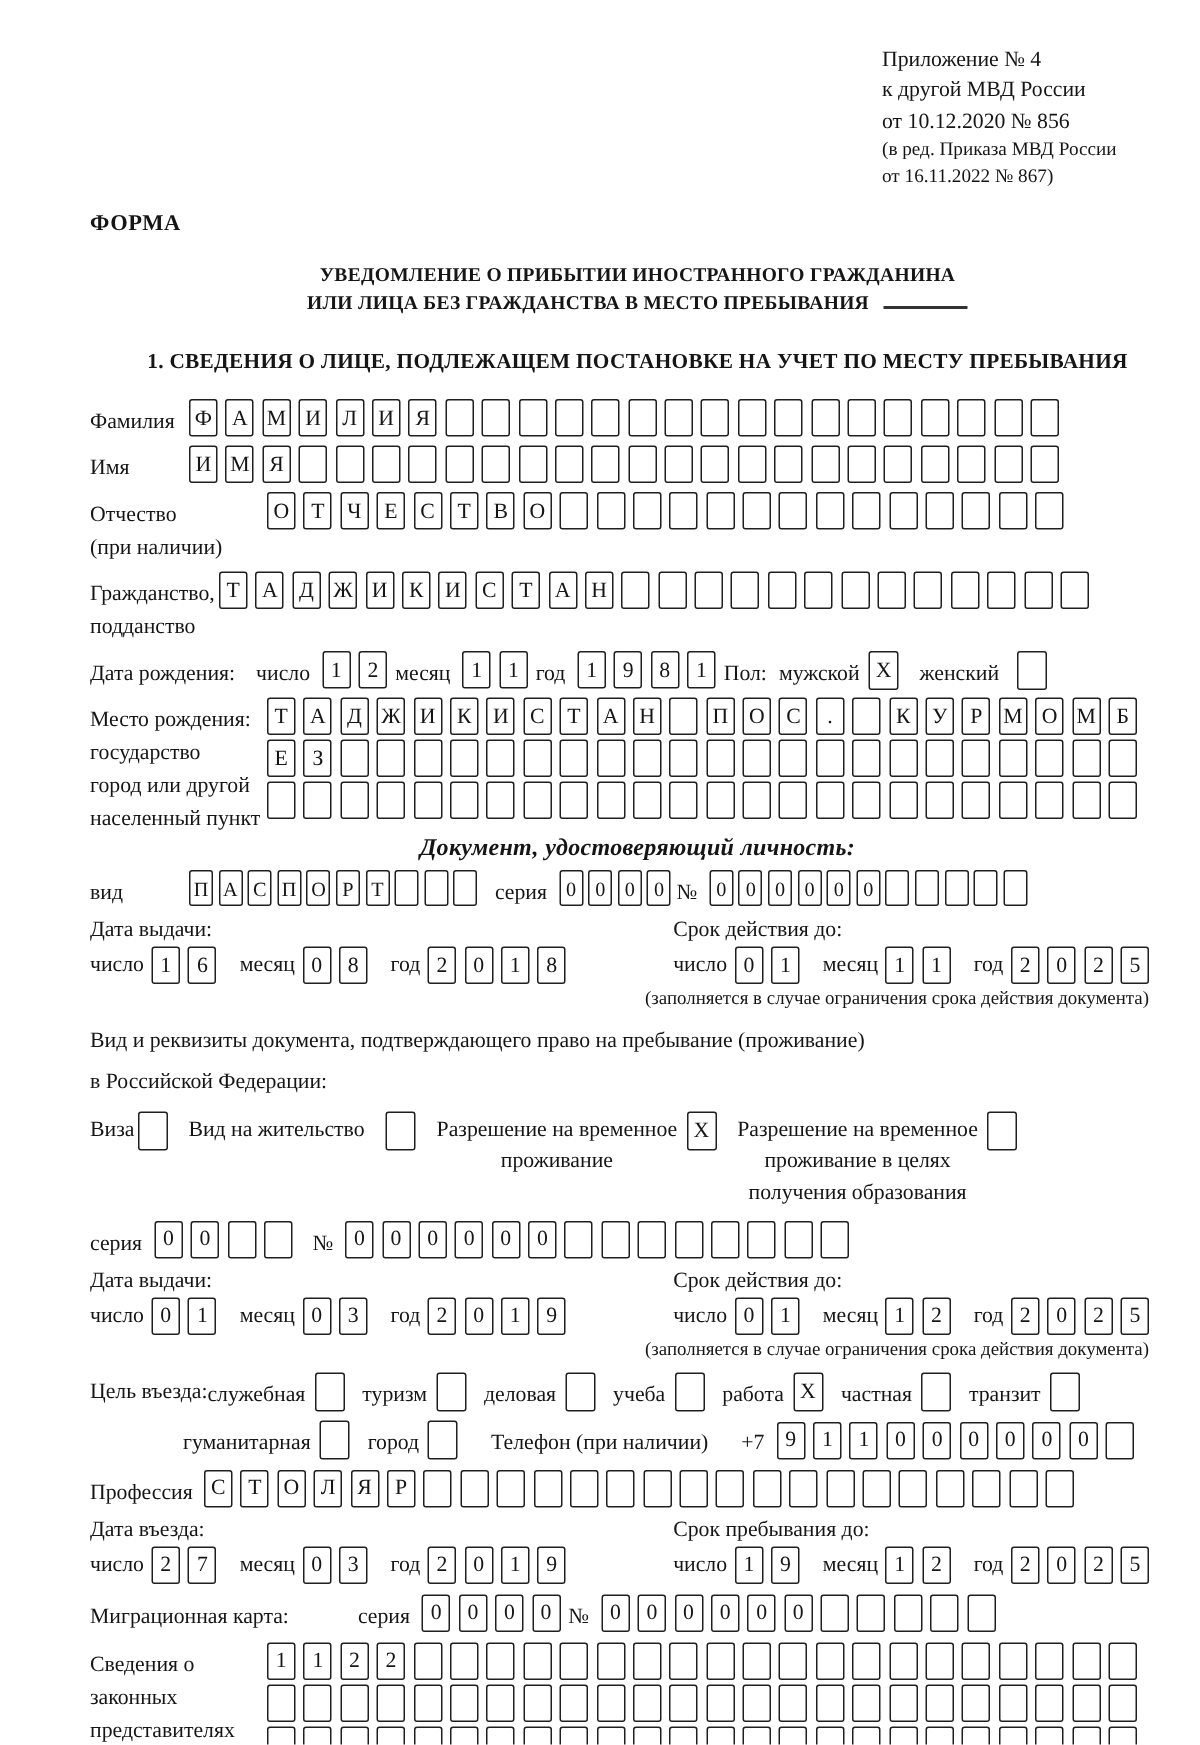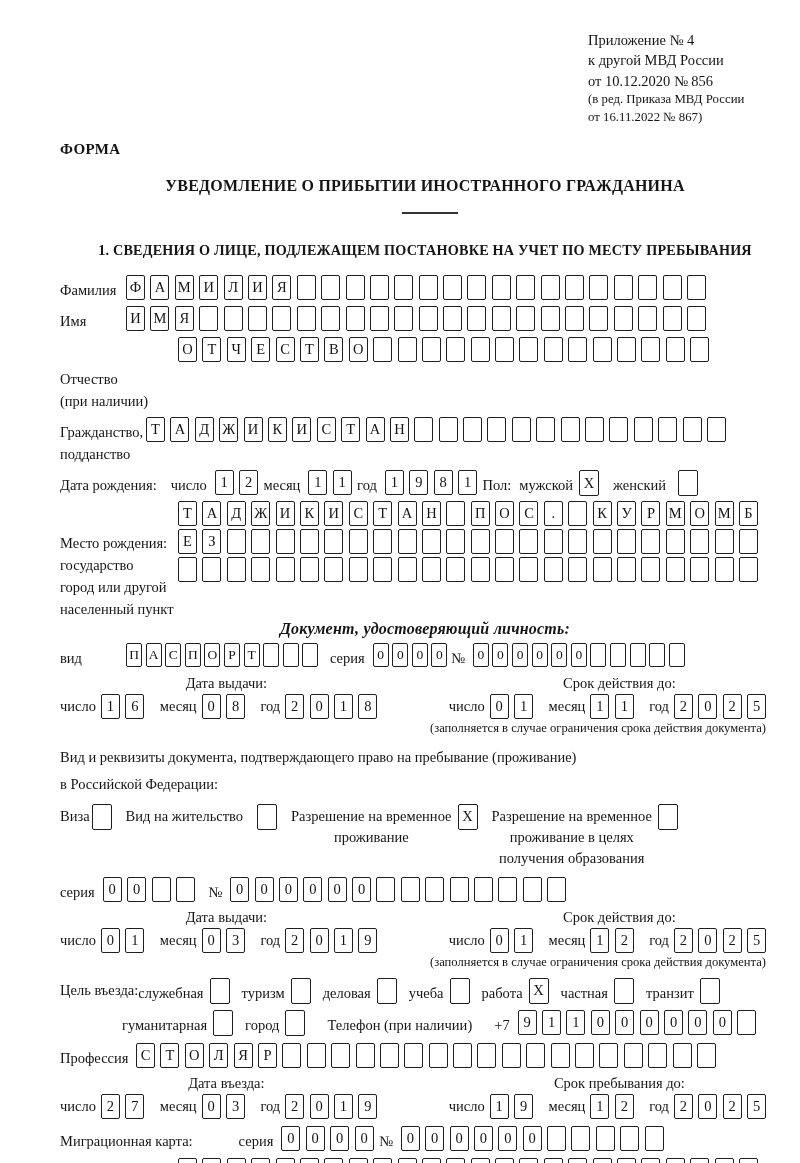--- a/index.html
+++ b/index.html
@@ -10,31 +10,31 @@
     font-size: 14.5px;
   }
   .page { padding: 30px 10px 0 60px; }
 
   
   .hdr { margin-left: 528px; line-height: 1.4; }
   .hdr .small { font-size: 12.8px; }
   .form-label { margin: 14px 28px 0 0; font-weight: bold; font-size: 15px; letter-spacing: .4px; }
 
   
-  .title { text-align: center; font-weight: bold; font-size: 16px; margin-top: 16px; line-height: 1.45; letter-spacing: .2px; }
+  .title { text-align: center; font-weight: bold; font-size: 13px; margin-top: 16px; line-height: 1.45; letter-spacing: .2px; }
   .blank-line { display: inline-block; width: 56px; border-bottom: 2px solid #333; height: 12px; margin-left: 10px; }
 
   .sec-heading { text-align: center; font-weight: bold; font-size: 14.2px; margin-top: 22px; letter-spacing: .2px; }
 
   
   .frow { display: flex; align-items: flex-start; margin-top: 5px; }
   .flabel { flex-shrink: 0; padding-top: 4px; line-height: 22px; }
   .w66  { width: 66px; }
   .w85  { width: 86px; }
-  .w118 { width: 118px; margin-top: 27px; }
+  .w118 { width: 118px; }
   .w76  { width: 76px; }
   .cells { display: flex; flex-wrap: nowrap; }
   .cell {
     width: 19px; height: 25px;
     border: 1.6px solid #1f1f1f; border-radius: 2px;
     margin-right: 5.4px; flex-shrink: 0;
     display: inline-flex; align-items: center; justify-content: center;
     font-size: 14.5px; line-height: 1;
   }
   .cells.sm .cell { width: 16px; height: 24px; margin-right: 3.6px; font-size: 13.5px; }
@@ -42,21 +42,21 @@
   .checkbox { width: 20px; height: 26px; margin: 0 0 0 6px; }
   .inline-label { padding-top: 4px; line-height: 22px; }
   .gap8  { margin-left: 8px; }
   .gap14 { margin-left: 14px; }
   .gap22 { margin-left: 22px; }
 
   
   .dates-row { display: flex; margin-top: 6px; }
   .date-col { width: 345px; }
   .date-col.right { margin-left: 56px; width: 360px; }
-  .date-heading { text-align: center; margin-bottom: 2px; }
+  .date-heading { text-align: left; margin-bottom: 2px; }
   .date-line { display: flex; align-items: flex-start; }
   .date-line .dlabel { padding-top: 4px; margin-right: 5px; }
   .date-line .cells { margin-right: 10px; }
   .validity-note { text-align: right; font-size: 12.6px; margin: 2px 24px 0 0; }
 
   
   .opt-row { display: flex; align-items: flex-start; margin-top: 6px; }
   .opt { display: flex; align-items: flex-start; margin-right: 14px; }
   .opt:last-child { margin-right: 0; }
   .opt-text { text-align: center; line-height: 21px; padding-top: 2px; }
@@ -75,21 +75,21 @@
     <div>Приложение № 4</div>
     <div>к другой МВД России</div>
     <div>от 10.12.2020 № 856</div>
     <div class="small">(в ред. Приказа МВД России</div>
     <div class="small">от 16.11.2022 № 867)</div>
   </div>
   <div class="form-label">ФОРМА</div>
 
   <div class="title">
     <div>УВЕДОМЛЕНИЕ О ПРИБЫТИИ ИНОСТРАННОГО ГРАЖДАНИНА</div>
-    <div><span class="blank-line"></span></div>
+    <div><span>ИЛИ ЛИЦА БЕЗ ГРАЖДАНСТВА В МЕСТО ПРЕБЫВАНИЯ</span><span class="blank-line"></span></div>
   </div>
 
   <div class="sec-heading">1. СВЕДЕНИЯ О ЛИЦЕ, ПОДЛЕЖАЩЕМ ПОСТАНОВКЕ НА УЧЕТ ПО МЕСТУ ПРЕБЫВАНИЯ</div>
 
   <div class="frow" style="margin-top:16px;">
     <span class="flabel w66">Фамилия</span>
     <span class="cells">
         <span class="cell">Ф</span>
         <span class="cell">А</span>
         <span class="cell">М</span>

